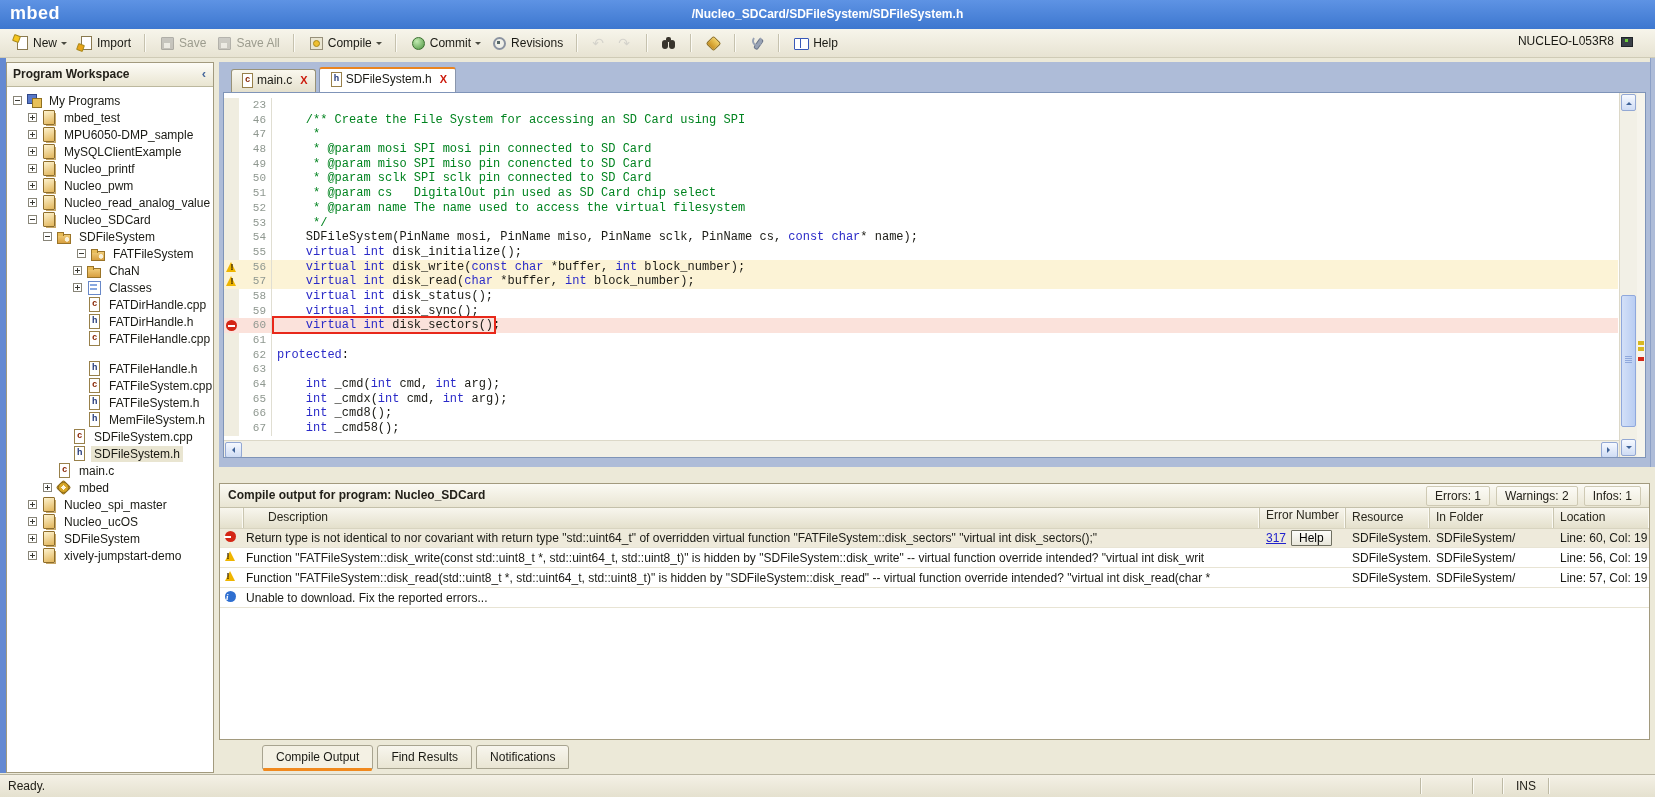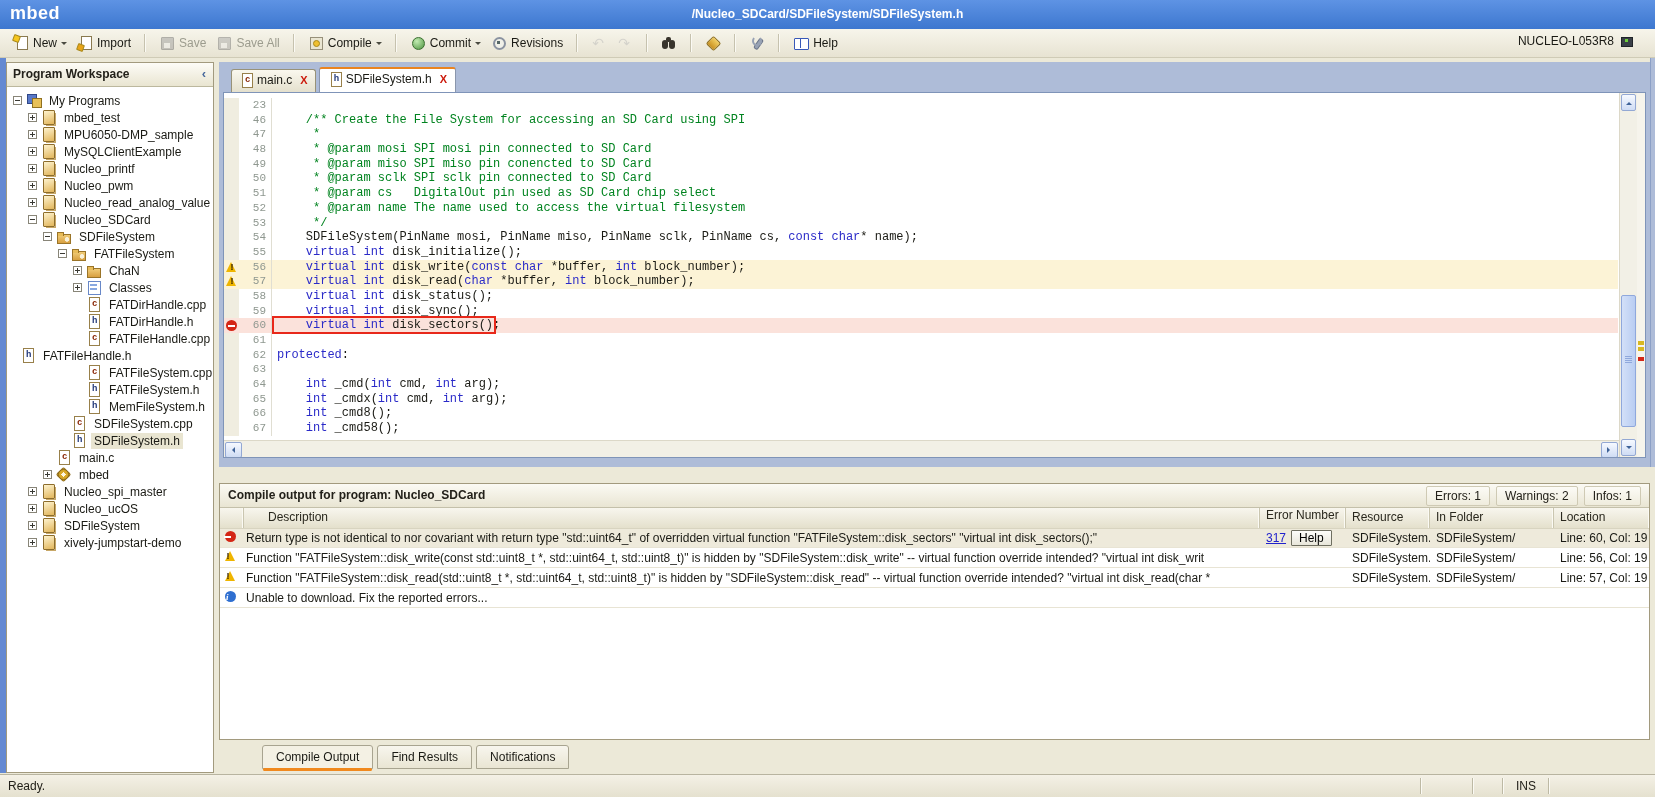--- a/index.html
+++ b/index.html
@@ -359,21 +359,21 @@
         <span class="ticon c-program-icon"></span>
         <span class="tlabel">Nucleo_SDCard</span>
       </div>
 
       <div class="trow" style="padding-left: 36px;">
         <span class="exp c-minus"></span>
         <span class="ticon c-library-icon"></span>
         <span class="tlabel">SDFileSystem</span>
       </div>
 
-      <div class="trow" style="padding-left: 51px;">
+      <div class="trow" style="padding-left: 70px;">
         <span class="exp c-minus"></span>
         <span class="ticon c-library-icon"></span>
         <span class="tlabel">FATFileSystem</span>
       </div>
 
       <div class="trow" style="padding-left: 66px;">
         <span class="exp c-plus"></span>
         <span class="ticon c-folder-icon"></span>
         <span class="tlabel">ChaN</span>
       </div>
@@ -395,21 +395,21 @@
         <span class="ticon c-h-file-icon"></span>
         <span class="tlabel">FATDirHandle.h</span>
       </div>
 
       <div class="trow" style="padding-left: 66px;">
         <span class="exp c-none"></span>
         <span class="ticon c-cpp-file-icon"></span>
         <span class="tlabel">FATFileHandle.cpp</span>
       </div>
 
-      <div class="trow" style="">
+      <div class="trow" style="padding-left: 66px; margin-top: 13px;">
         <span class="exp c-none"></span>
         <span class="ticon c-h-file-icon"></span>
         <span class="tlabel">FATFileHandle.h</span>
       </div>
 
       <div class="trow" style="padding-left: 66px;">
         <span class="exp c-none"></span>
         <span class="ticon c-cpp-file-icon"></span>
         <span class="tlabel">FATFileSystem.cpp</span>
       </div>

